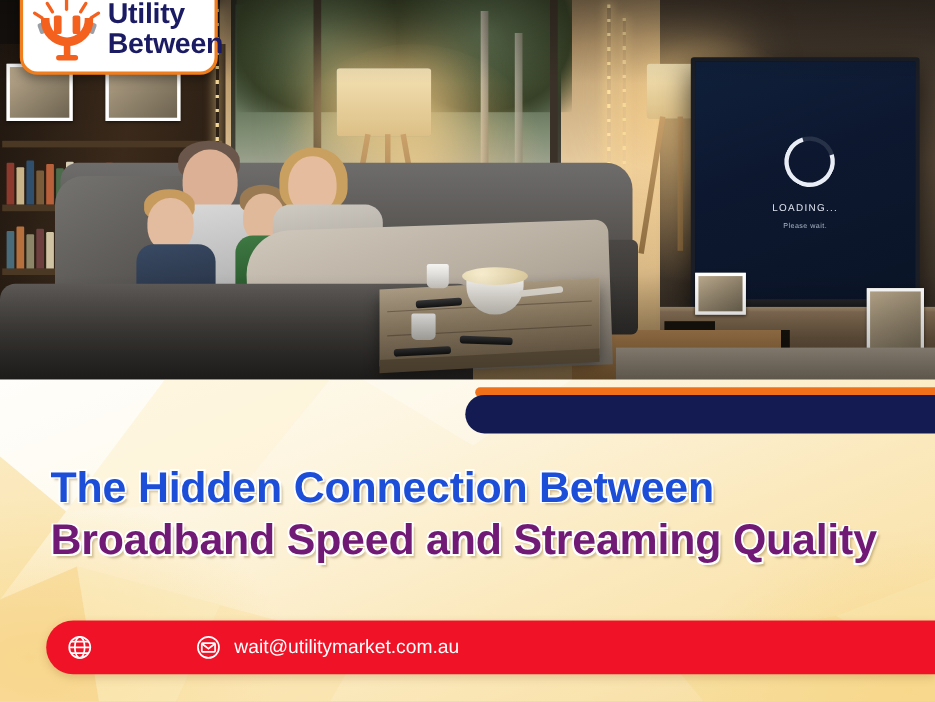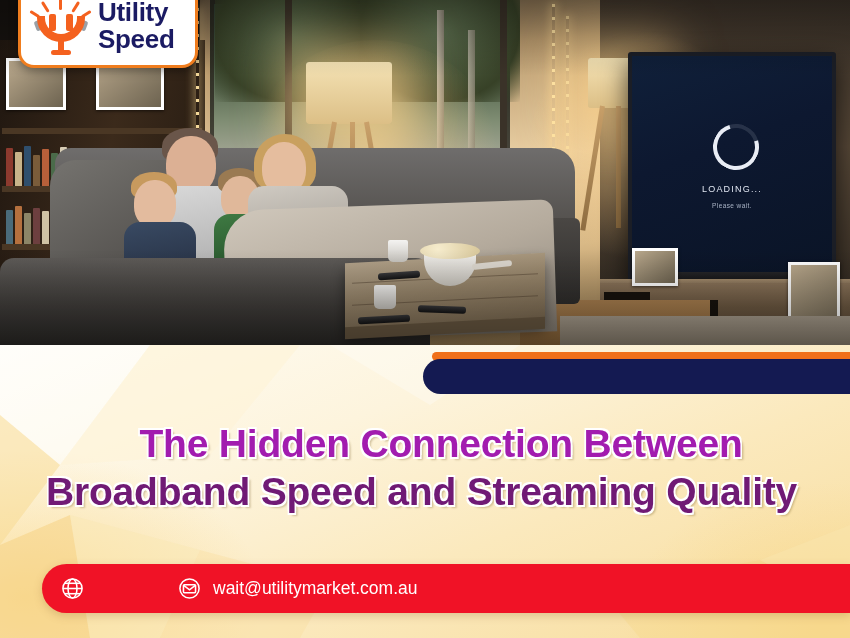--- a/index.html
+++ b/index.html
@@ -153,23 +153,23 @@
   .facet{position:absolute;pointer-events:none;}
 
   .nav-bar{position:absolute;left:423px;top:359px;width:427px;height:35px;
     background:#141a52;border-radius:18px 0 0 18px;z-index:3;}
   .nav-bar-top{position:absolute;left:432px;top:352px;width:418px;height:9px;
     background:#f0701a;border-radius:5px 0 0 5px;z-index:2;}
 
   .title{position:absolute;left:46px;top:420px;width:790px;z-index:4;}
   .t-line{font-weight:bold;font-size:39px;letter-spacing:-.2px;line-height:1.22;
     white-space:nowrap;}
-  .t1{color:#a21caf;
+  .t1{color:#1d4ed8;
     text-shadow:-1.6px -1.6px 0 #fff,1.6px -1.6px 0 #fff,-1.6px 1.6px 0 #fff,1.6px 1.6px 0 #fff,
-                3px 3px 2px rgba(120,95,40,.32);text-align:center;}
+                3px 3px 2px rgba(120,95,40,.32);}
   .t2{color:#701a75;
     text-shadow:-1.6px -1.6px 0 #fff,1.6px -1.6px 0 #fff,-1.6px 1.6px 0 #fff,1.6px 1.6px 0 #fff,
                 3px 3px 2px rgba(120,95,40,.32);}
 
   .contact-bar{position:absolute;left:42px;top:564px;width:808px;height:49px;
     background:#f01226;border-radius:25px 0 0 25px;z-index:4;
     display:flex;align-items:center;box-shadow:0 3px 8px rgba(140,90,40,.25);}
   .ci{display:flex;align-items:center;height:100%;}
   .ci .glyph{width:25px;height:25px;flex:0 0 25px;color:#fff;}
   .ci .txt{color:#fff;font-size:17.5px;margin-left:11px;white-space:nowrap;}
@@ -332,21 +332,21 @@
       <div class="lm-prong l"></div>
       <div class="lm-prong r"></div>
       <div class="lm-arc-l"></div>
       <div class="lm-arc-r"></div>
       <div class="lm-cup"></div>
       <div class="lm-stem"></div>
       <div class="lm-base"></div>
     </div>
     <div class="logo-text">
       <div class="l1">Utility</div>
-      <div class="l2">Speed</div>
+      <div class="l2">Between</div>
     </div>
   </div>
 
   <div class="lower">
     <svg class="facet" width="850" height="293" viewBox="0 0 850 293">
       <polygon points="0,0 150,0 60,120 0,70" fill="#ffffff" opacity="0.45"></polygon>
       <polygon points="150,0 300,0 210,110 60,120" fill="#fdf3d8" opacity="0.7"></polygon>
       <polygon points="0,70 60,120 0,200" fill="#f8d98f" opacity="0.5"></polygon>
       <polygon points="0,200 70,170 90,293 0,293" fill="#f6d184" opacity="0.55"></polygon>
       <polygon points="70,170 200,205 160,293 90,293" fill="#fae7b4" opacity="0.5"></polygon>

